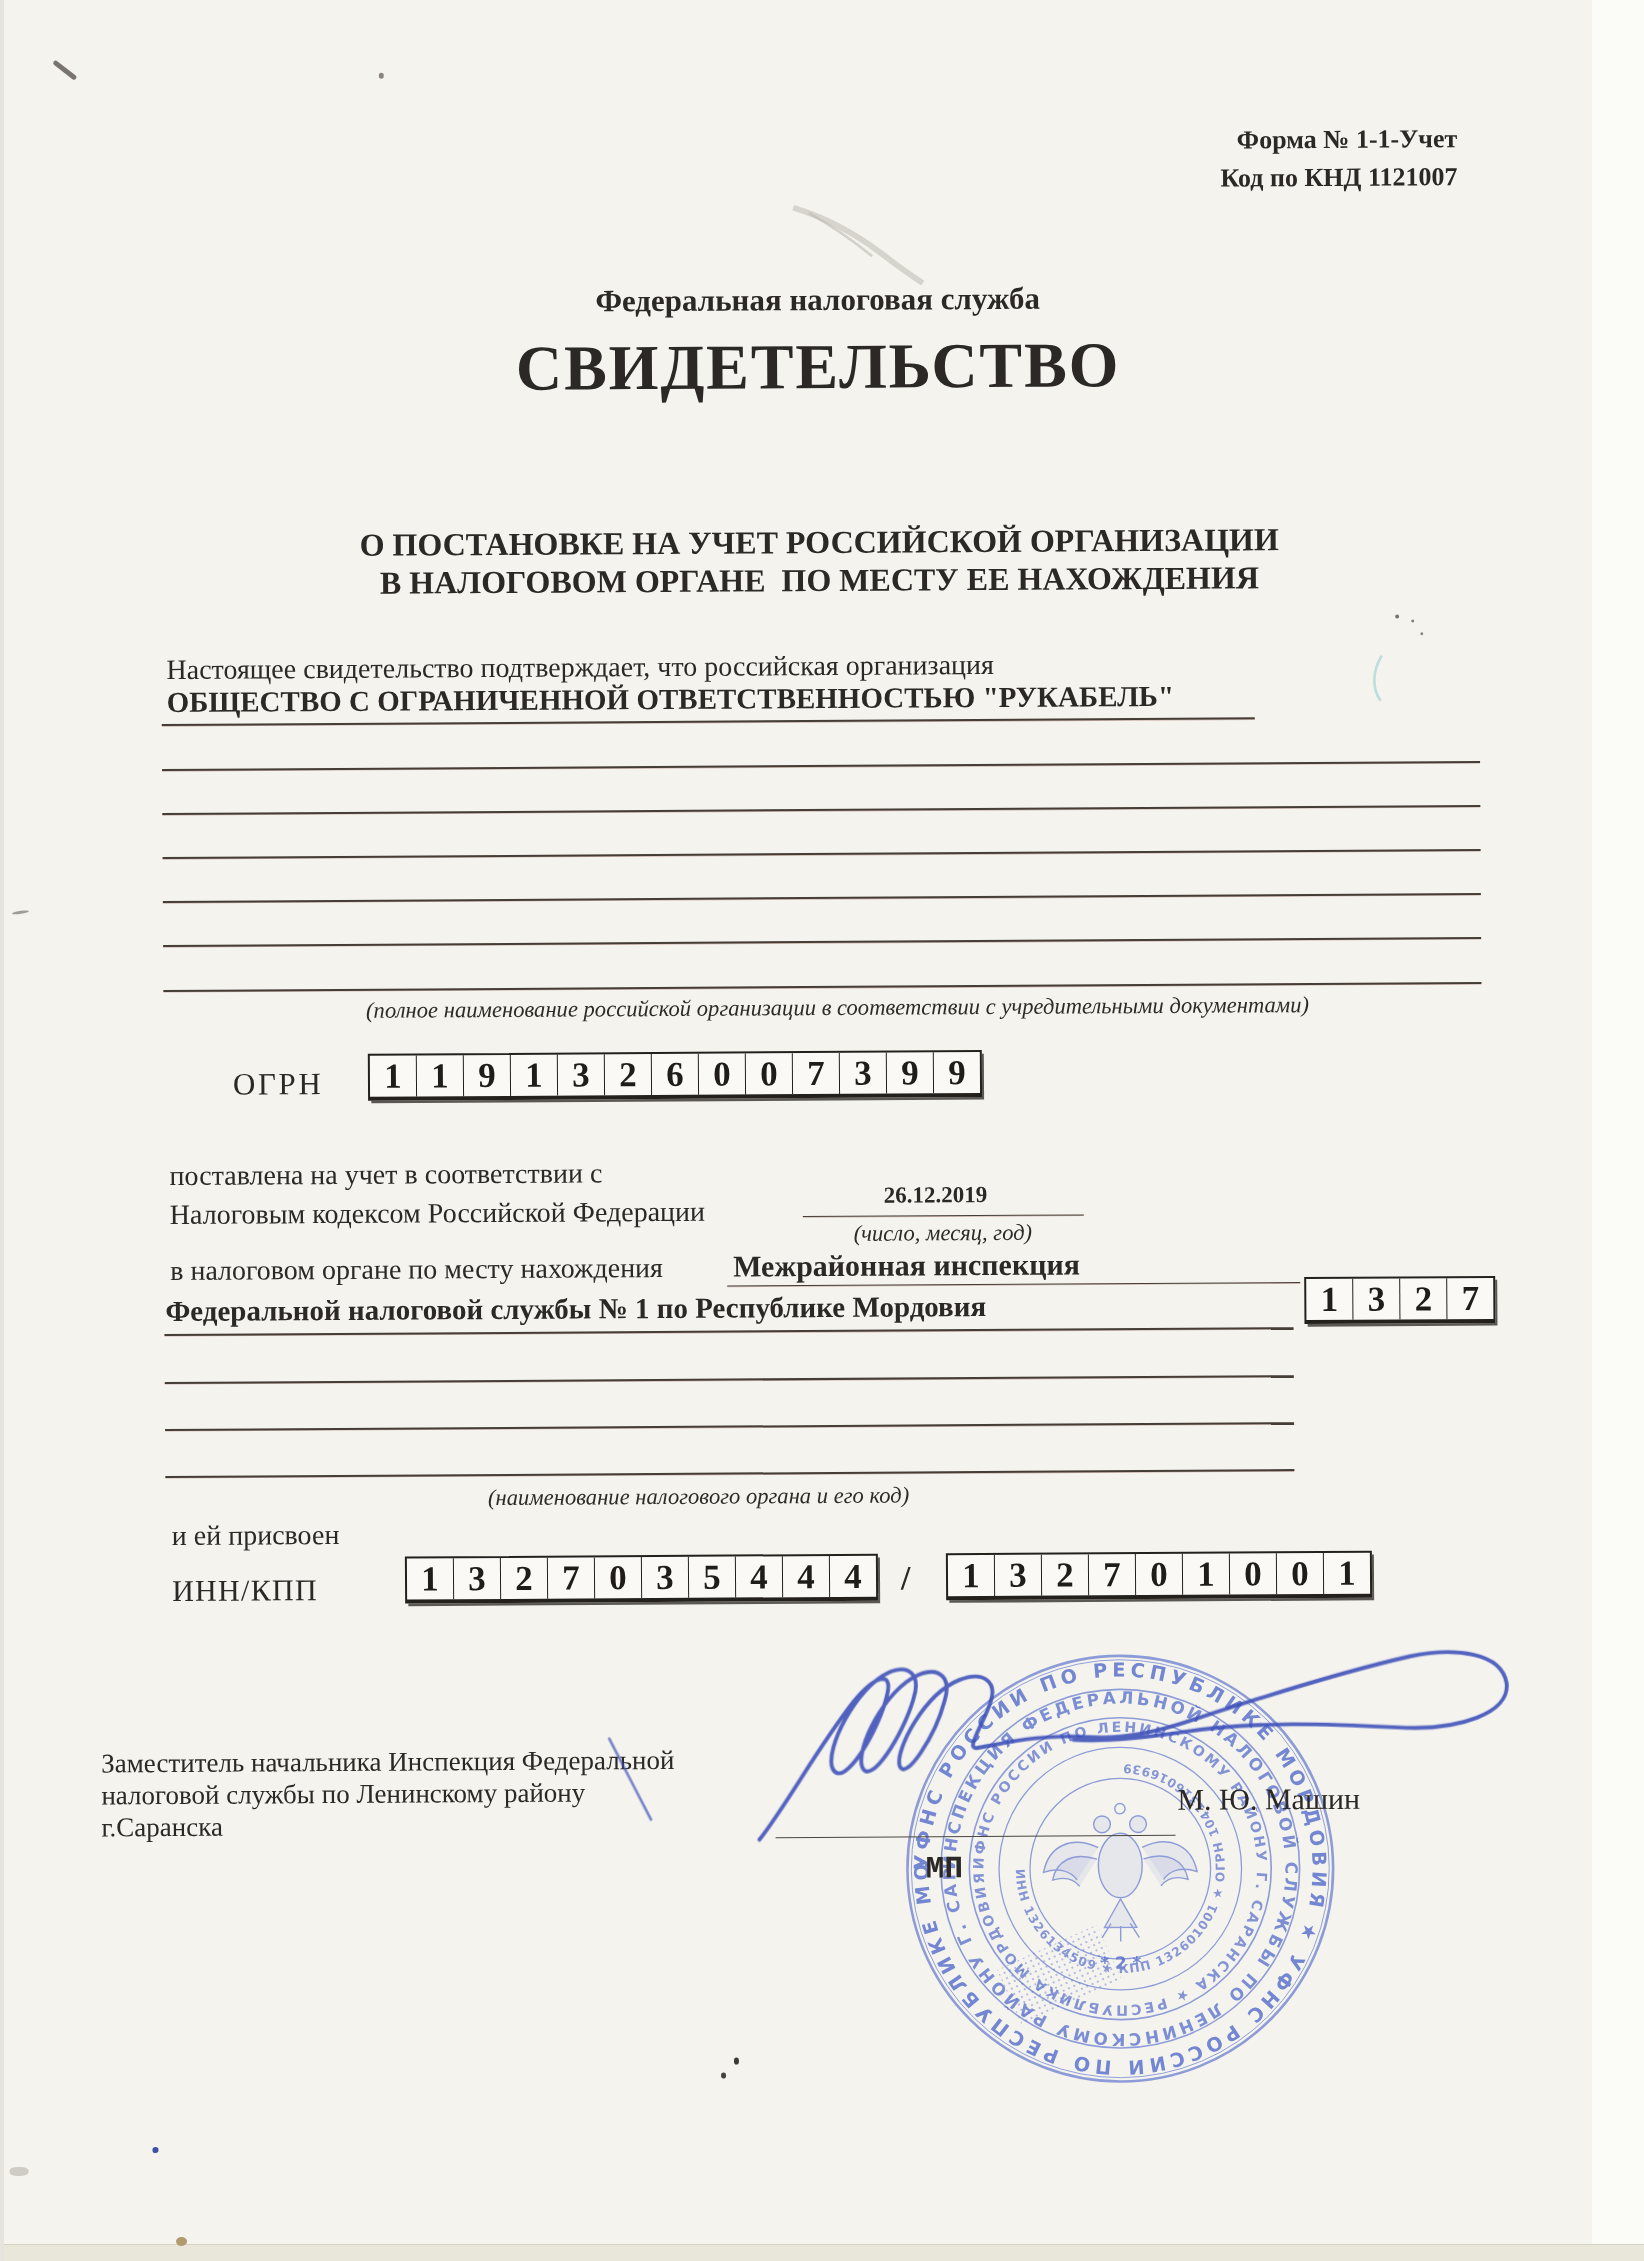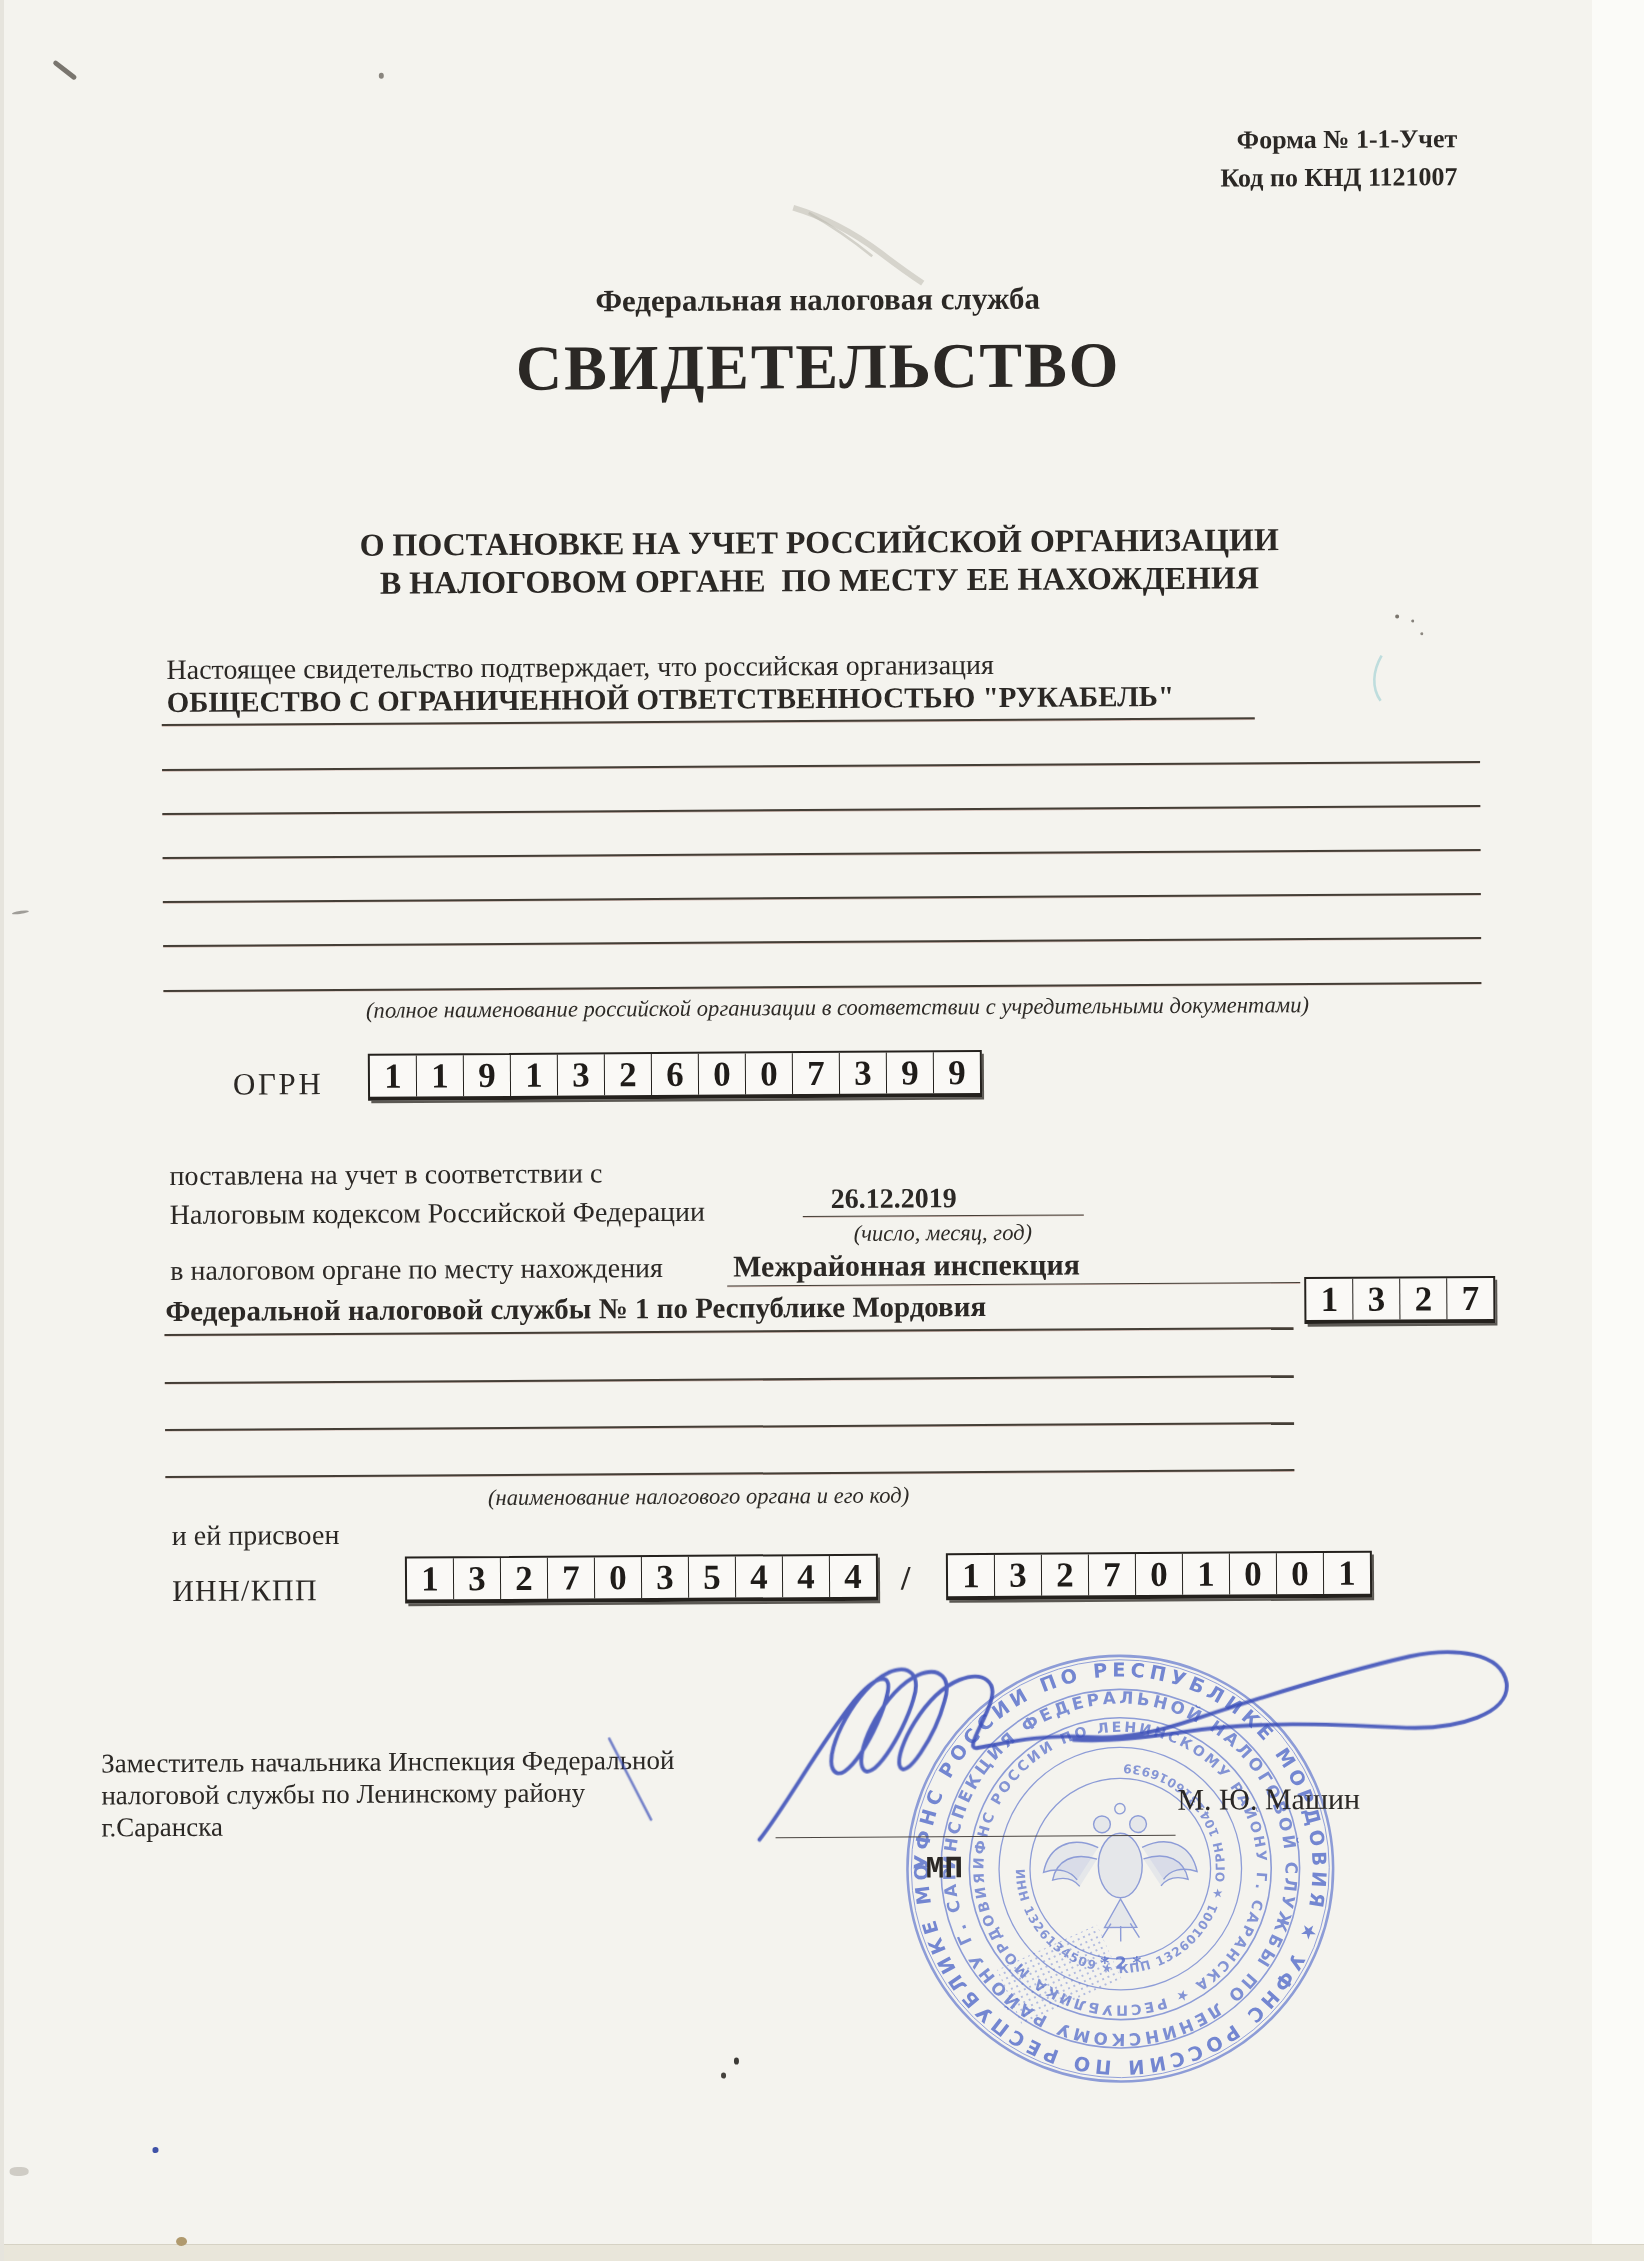--- a/index.html
+++ b/index.html
@@ -79,21 +79,21 @@
       <span class="cell">0</span>
       <span class="cell">0</span>
       <span class="cell">7</span>
       <span class="cell">3</span>
       <span class="cell">9</span>
       <span class="cell">9</span>
     </div>
 
     <div class="abs body43" style="left:169px;top:1156px;">поставлена на учет в соответствии с</div>
     <div class="abs body43" style="left:169px;top:1195px;">Налоговым кодексом Российской Федерации</div>
-    <div class="abs b" style="left:830px;top:1183px;font-size:28px;">26.12.2019</div>
+    <div class="abs b" style="left:883px;top:1183px;font-size:23px;">26.12.2019</div>
     <div class="rule" style="left:802px;top:1216px;width:281px;height:1.3px;"></div>
     <div class="abs cap" style="left:800px;top:1221px;width:284px;text-align:center;">(число, месяц, год)</div>
 
     <div class="abs body43" style="left:169px;top:1251px;">в налоговом органе по месту нахождения</div>
     <div class="abs b" style="left:732px;top:1249px;font-size:30px;">Межрайонная инспекция</div>
     <div class="rule" style="left:726px;top:1285px;width:573px;height:1.3px;"></div>
     <div class="abs b" style="left:164px;top:1291px;font-size:29px;">Федеральной налоговой службы № 1 по Республике Мордовия</div>
     <div class="rule" style="left:163px;top:1330px;width:1129px;"></div>
 
     <div class="boxrow" style="left:1303px;top:1280px;">

